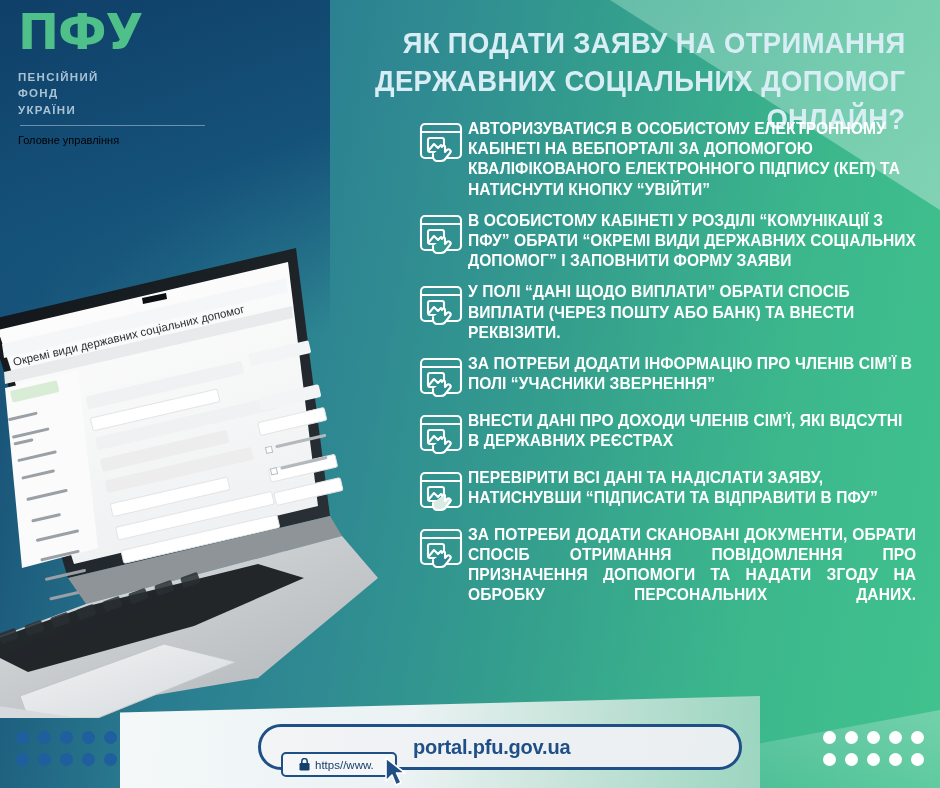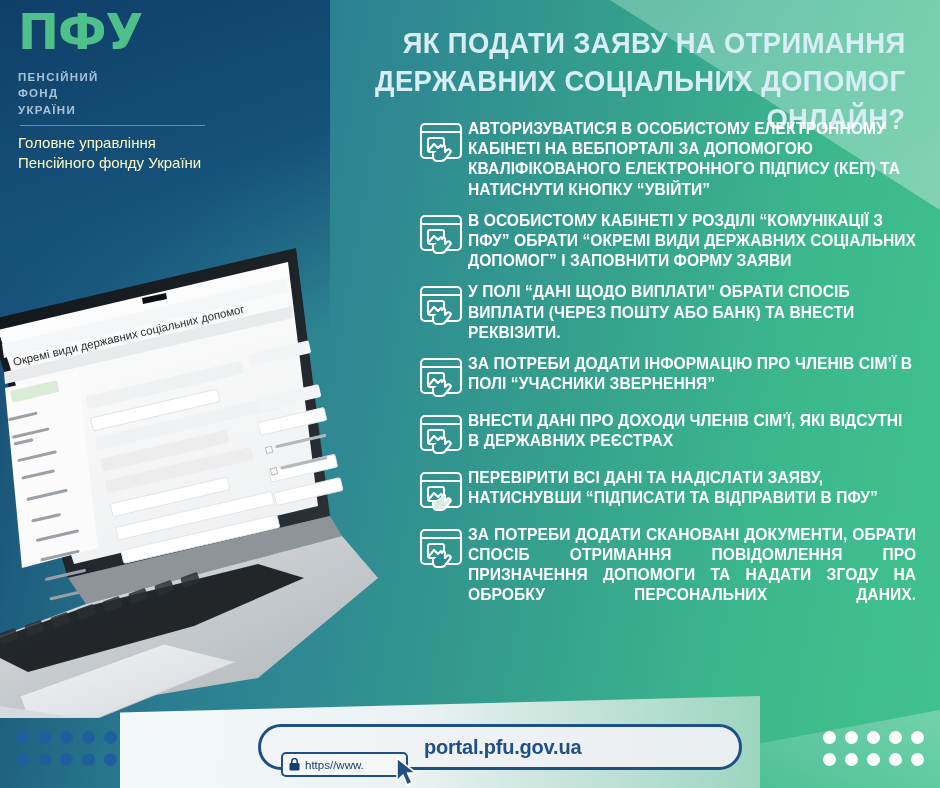--- a/index.html
+++ b/index.html
@@ -55,21 +55,21 @@
     font-weight:bold;font-size:49px;line-height:.92;
     color:#4fc08a;letter-spacing:-1px;
   }
   .pfu-words{padding-top:4px;}
   .pfu-words div{
     color:#a9c3d4;font-weight:bold;font-size:11.5px;
     letter-spacing:1.3px;line-height:1.42;text-transform:uppercase;
   }
   .brand-rule{height:1px;background:#6d90a8;margin:7px 0 7px 2px;width:185px;}
   .brand-sub div{
-    color:#fef9c3;font-size:15px;line-height:1.33;font-weight:normal;
+    color:#000000;font-size:11px;line-height:1.33;font-weight:normal;
   }
 
   
   .headline{
     position:absolute;left:230px;top:24px;width:700px;z-index:6;
     text-align:right;
   }
   .headline h1{
     margin:0;color:#d8eef4;font-weight:bold;
     font-size:29.5px;line-height:1.28;letter-spacing:.4px;
@@ -95,23 +95,23 @@
 
   
   .urlbar{
     position:absolute;left:258px;bottom:18px;width:484px;height:46px;
     border:3px solid #1e4f86;border-radius:25px;
     background:linear-gradient(100deg,#f2f4f6 0%,#eef1f3 55%,#e9eef0 100%);
     display:flex;align-items:center;gap:16px;padding:0 20px;
     box-sizing:border-box;z-index:7;
   }
   .urlchip{
-    position:relative;width:127px;height:25px;
+    position:relative;width:116px;height:25px;
     border:2.4px solid #1e4f86;border-radius:5px;
-    display:flex;align-items:center;gap:5px;padding:0 6px;box-sizing:border-box;
+    display:flex;align-items:center;gap:5px;padding:0 16px;box-sizing:border-box;
     background:#f4f6f8;
     margin-top:35px;
   }
   .urlchip .lockwrap{flex:0 0 auto;display:flex;align-items:center;}
   .urlchip .txt{
     color:#16406e;font-size:11.5px;font-weight:normal;white-space:nowrap;
   }
   .cursor-arrow{position:absolute;right:-14px;bottom:-16px;}
   .urltext{
     color:#1e4f86;font-weight:bold;font-size:20px;letter-spacing:-.2px;
@@ -142,21 +142,20 @@
       <div class="pfu-mark">ПФУ</div>
       <div class="pfu-words">
         <div>ПЕНСІЙНИЙ</div>
         <div>ФОНД</div>
         <div>УКРАЇНИ</div>
       </div>
     </div>
     <div class="brand-rule"></div>
     <div class="brand-sub">
       <div>Головне управління</div>
-      <div>Пенсійного фонду України</div>
     </div>
   </div>
 
   <div class="headline">
     <h1><span>ЯК ПОДАТИ ЗАЯВУ НА ОТРИМАННЯ</span><br><span>ДЕРЖАВНИХ СОЦІАЛЬНИХ ДОПОМОГ ОНЛАЙН?</span></h1>
   </div>
 
   <div class="steps">
 
     <div class="step">

